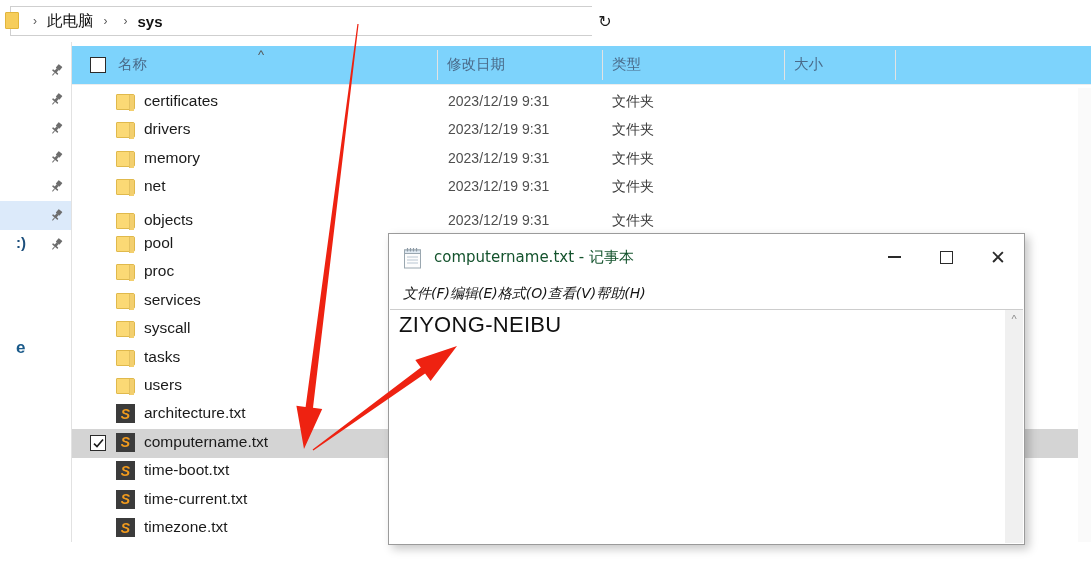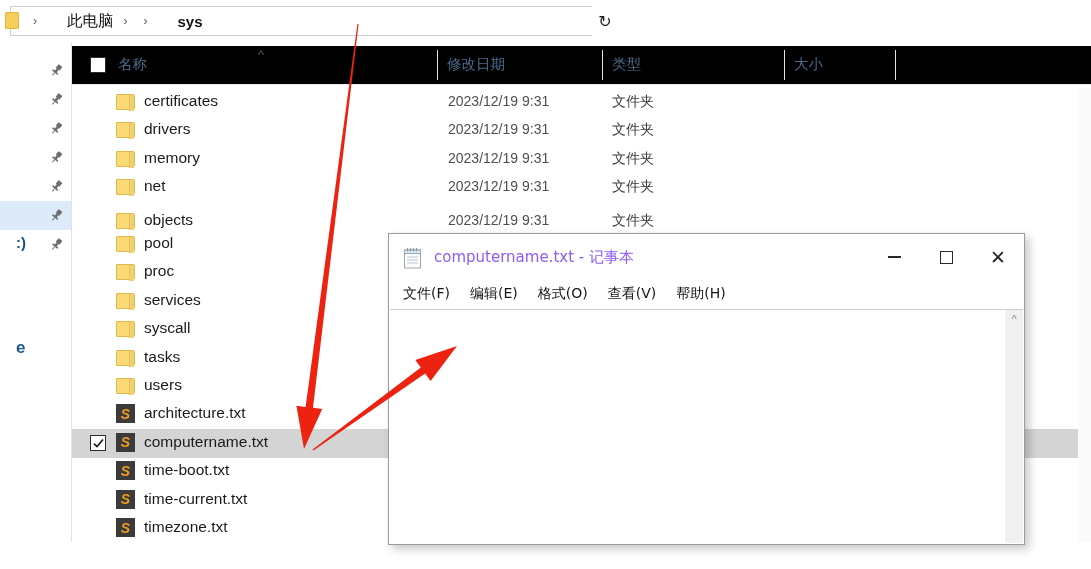--- a/index.html
+++ b/index.html
@@ -15,21 +15,21 @@
   .addr-row { position: absolute; left: 0; top: 0; width: 1091px; height: 42px; background: #fff; }
   .addr-box {
     position: absolute; left: 10px; top: 6px; width: 605px; height: 30px;
     border: 1px solid #cfcfcf; background: #fff; display: flex; align-items: center;
   }
   .addr-leftfolder {
     position: absolute; left: -6px; top: 5px; width: 14px; height: 17px;
     background: #f6cd5b; border: 1px solid #e2b53c; border-radius: 1px;
   }
   .crumbs { display: flex; align-items: center; padding-left: 14px; font-size: 15px; color: #111; }
-  .crumb { padding: 0 2px; white-space: nowrap; cursor: default; margin-left: 20px; }
+  .crumb { padding: 0 2px; white-space: nowrap; cursor: default; }
   .crumb.zh { font-family: "DejaVu Sans", sans-serif; font-size: 15.5px; }
   .sep { color: #5a5a5a; font-size: 12px; padding: 0 8px; user-select: none; }
   .addr-right { position: absolute; right: 4px; top: 0; height: 28px; display: flex; align-items: center; }
   .chev-dn { font-size: 12px; color: #333; padding: 0 7px; }
   .refresh-btn {
     position: absolute; left: 592px; top: 6px; width: 26px; height: 30px;
     display: flex; align-items: center; justify-content: center;
     font-size: 16px; color: #1b1b1b; background: #fff;
   }
   .search-box {
@@ -42,21 +42,21 @@
   
   .sidebar { position: absolute; left: 0; top: 42px; width: 72px; height: 500px; background: #fff; }
   .side-item { position: absolute; left: 0; width: 72px; height: 29px; display: flex; align-items: center; }
   .side-item.sel { background: #dceafa; }
   .pin { position: absolute; right: 8px; top: 7px; width: 15px; height: 15px; }
   .side-glyph { position: absolute; left: 16px; top: 4px; font-size: 15px; color: #1d4f7c; font-weight: bold; }
   .ie-glyph { position: absolute; left: 16px; font-size: 17px; color: #1a5a8a; font-weight: bold; }
   .side-divider { position: absolute; left: 71px; top: 42px; width: 1px; height: 500px; background: #e2e2e2; }
 
   
-  .colhead { position: absolute; left: 72px; top: 46px; width: 1019px; height: 38px; background: #000000; text-decoration: underline; }
+  .colhead { position: absolute; left: 72px; top: 46px; width: 1019px; height: 38px; background: #7dd3fc; text-decoration: underline; }
   .colhead .hdr {
     position: absolute; top: 9px; font-family: "DejaVu Sans", sans-serif;
     font-size: 14.5px; color: #4a6b8a;
   }
   .col-div { position: absolute; top: 4px; width: 1px; height: 30px; background: #e3e3e3; }
   .sel-all-cb {
     position: absolute; left: 90px; top: 57px; width: 16px; height: 16px;
     border: 1.6px solid #2b2b2b; background: #fff;
   }
   .sort-chev {
@@ -106,34 +106,34 @@
 
   
   .notepad {
     position: absolute; left: 388px; top: 233px; width: 637px; height: 312px;
     background: #fff; border: 1px solid #9b9b9b;
     box-shadow: 4px 4px 9px rgba(0,0,0,0.22);
   }
   .np-title { position: relative; height: 46px; background: #fff; }
   .np-icon { position: absolute; left: 14px; top: 13px; width: 20px; height: 22px; }
   .np-titletext {
-    position: absolute; left: 45px; top: 14px; font-size: 15px; color: #8b5cf6;
+    position: absolute; left: 45px; top: 14px; font-size: 15px; color: #14532d;
     font-family: "DejaVu Sans", sans-serif; white-space: nowrap;
   }
   .np-btns { position: absolute; right: 0; top: 0; height: 46px; display: flex; }
   .np-btn {
     width: 52px; height: 46px; display: flex; align-items: center; justify-content: center;
     color: #2a2a2a;
   }
   .np-btn .min { width: 13px; height: 1.5px; background: #2a2a2a; }
   .np-btn .max { width: 13px; height: 13px; border: 1.5px solid #2a2a2a; }
   .np-btn .cls { font-size: 19px; line-height: 1; font-weight: 300; }
   .np-menu {
     position: relative; height: 28px; display: flex; align-items: center;
-    padding-left: 14px; gap: 20px; background: #fff;
+    padding-left: 14px; background: #fff; font-style: italic;
   }
   .np-menu .mi {
     font-family: "DejaVu Sans", sans-serif; font-size: 14px; color: #151515; white-space: nowrap;
   }
   .np-body {
     position: absolute; left: 1px; top: 75px; right: 1px; bottom: 1px;
     background: #fff; border-top: 1px solid #cdcdcd;
   }
   .np-text {
     position: absolute; left: 9px; top: 2px; font-size: 22px; color: #111;
@@ -420,20 +420,21 @@
       </div>
     </div>
     <div class="np-menu">
       <span class="mi">文件(F)</span>
       <span class="mi">编辑(E)</span>
       <span class="mi">格式(O)</span>
       <span class="mi">查看(V)</span>
       <span class="mi">帮助(H)</span>
     </div>
     <div class="np-body">
+      <div class="np-text">ZIYONG-NEIBU</div>
       <div class="np-scroll">
         <div class="up">^</div>
       </div>
     </div>
   </div>
 
   <svg class="arrows" viewBox="0 0 1091 569">
       <polygon points="357.4,23.9 305.6,406.9 296.4,405.7 304.0,449.0 322.2,409.0 313.0,407.8 358.6,24.1" fill="#ee2211"></polygon>
       <polygon points="313.4,450.5 425.1,373.6 430.6,381.1 457.0,346.0 415.3,360.1 420.8,367.6 312.6,449.5" fill="#ee2211"></polygon>
     </svg>

